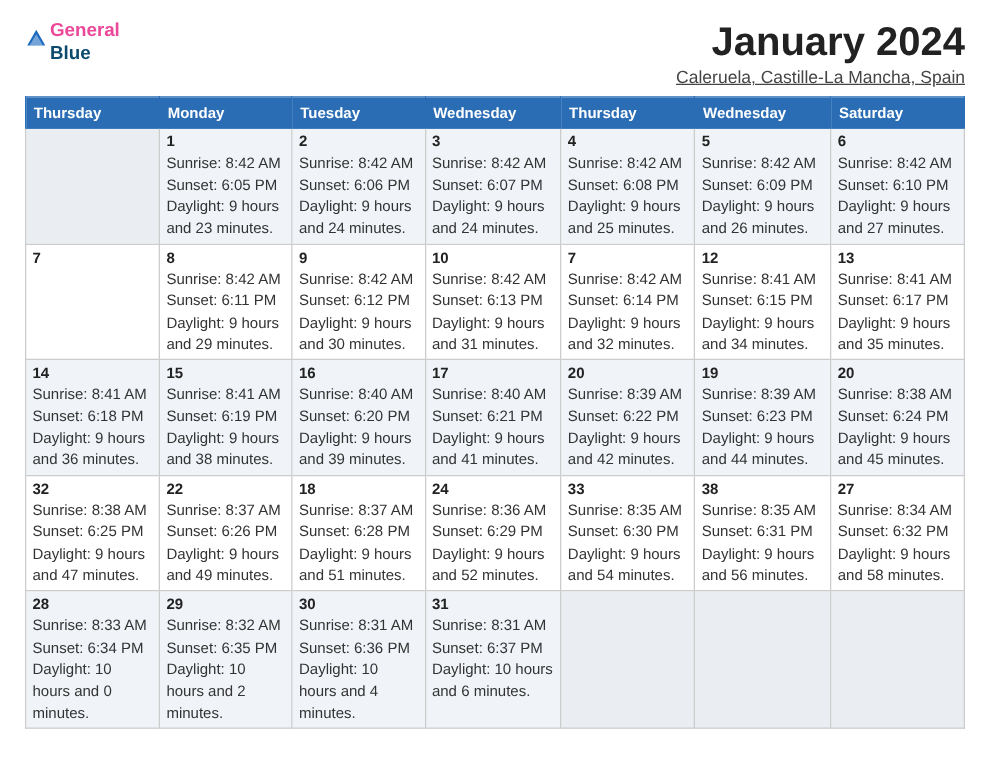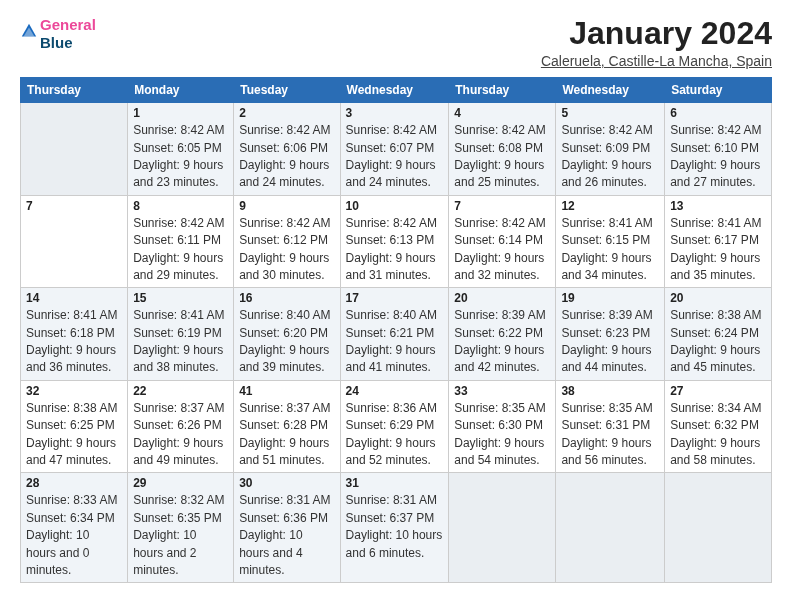--- a/index.html
+++ b/index.html
@@ -223,21 +223,21 @@
         <tr>
           <td>
             <div class="day-num">32</div>
             <div class="day-info">Sunrise: 8:38 AM<br>Sunset: 6:25 PM<br>Daylight: 9 hours and 47 minutes.</div>
           </td>
           <td>
             <div class="day-num">22</div>
             <div class="day-info">Sunrise: 8:37 AM<br>Sunset: 6:26 PM<br>Daylight: 9 hours and 49 minutes.</div>
           </td>
           <td>
-            <div class="day-num">41</div>
+            <div class="day-num">18</div>
             <div class="day-info">Sunrise: 8:37 AM<br>Sunset: 6:28 PM<br>Daylight: 9 hours and 51 minutes.</div>
           </td>
           <td>
             <div class="day-num">24</div>
             <div class="day-info">Sunrise: 8:36 AM<br>Sunset: 6:29 PM<br>Daylight: 9 hours and 52 minutes.</div>
           </td>
           <td>
             <div class="day-num">33</div>
             <div class="day-info">Sunrise: 8:35 AM<br>Sunset: 6:30 PM<br>Daylight: 9 hours and 54 minutes.</div>
           </td>

